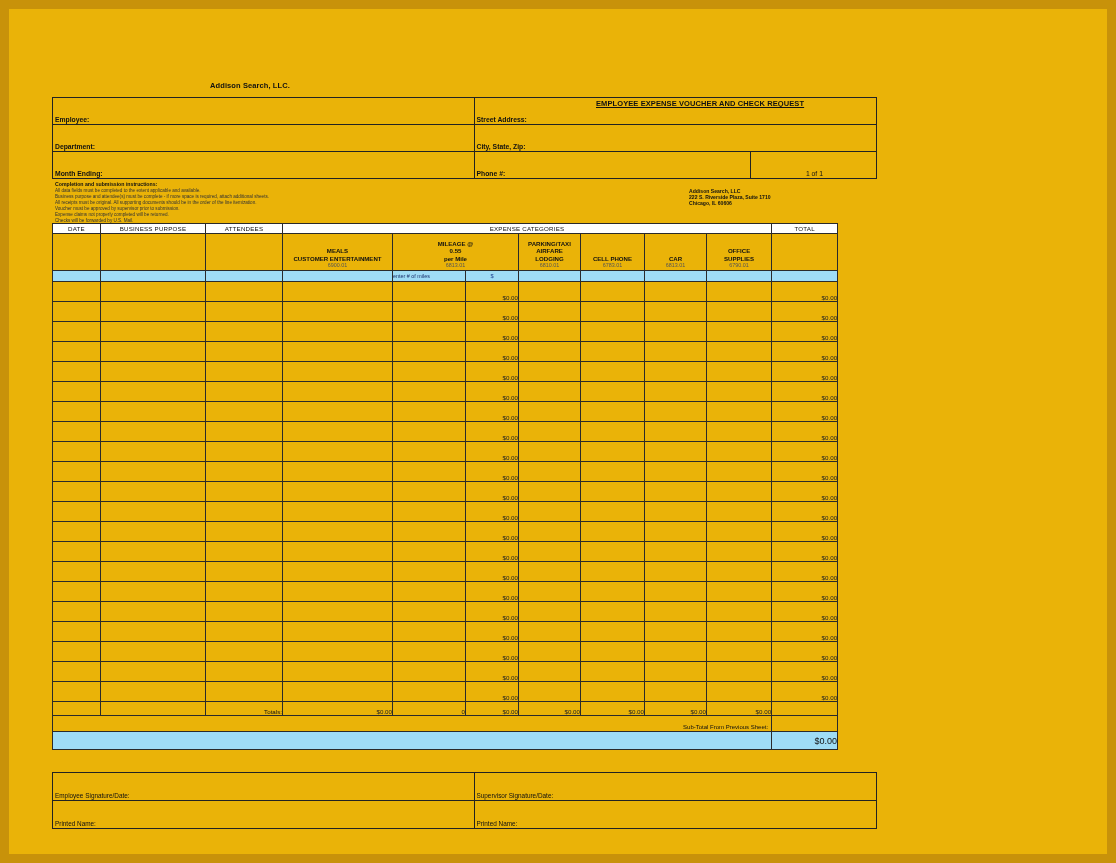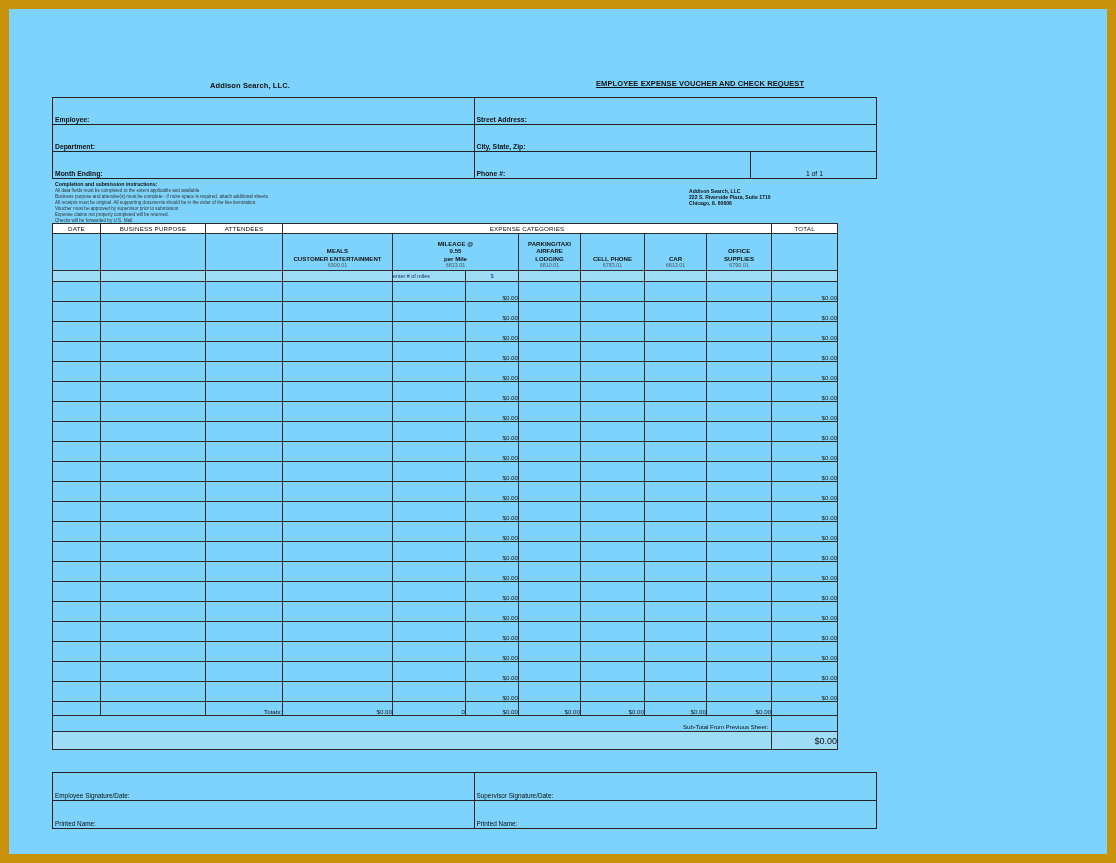--- a/index.html
+++ b/index.html
@@ -12,21 +12,21 @@
     height: 863px;
     font-family: "Liberation Sans", sans-serif;
     overflow: hidden;
   }
   #page {
     position: relative;
     width: 1116px;
     height: 863px;
     box-sizing: border-box;
     border: 9px solid #c8920a;
-    background: #7dd3fc;
+    background: #eab308;
   }
   #sheet {
     position: absolute;
     left: 34px;
     top: 66px;
     width: 840px;
     height: 730px;
   }
 
   
@@ -41,21 +41,21 @@
     left: 158px;
     top: 6px;
     font-size: 7.5px;
     font-weight: bold;
     color: #111;
     letter-spacing: .1px;
   }
   .doc-title {
     position: absolute;
     left: 536px;
-    top: 4px;
+    top: 24px;
     font-size: 7.5px;
     font-weight: bold;
     color: #111;
     text-decoration: underline;
     letter-spacing: .1px;
     padding-left: 8px;
   }
 
   
   .idblock {

